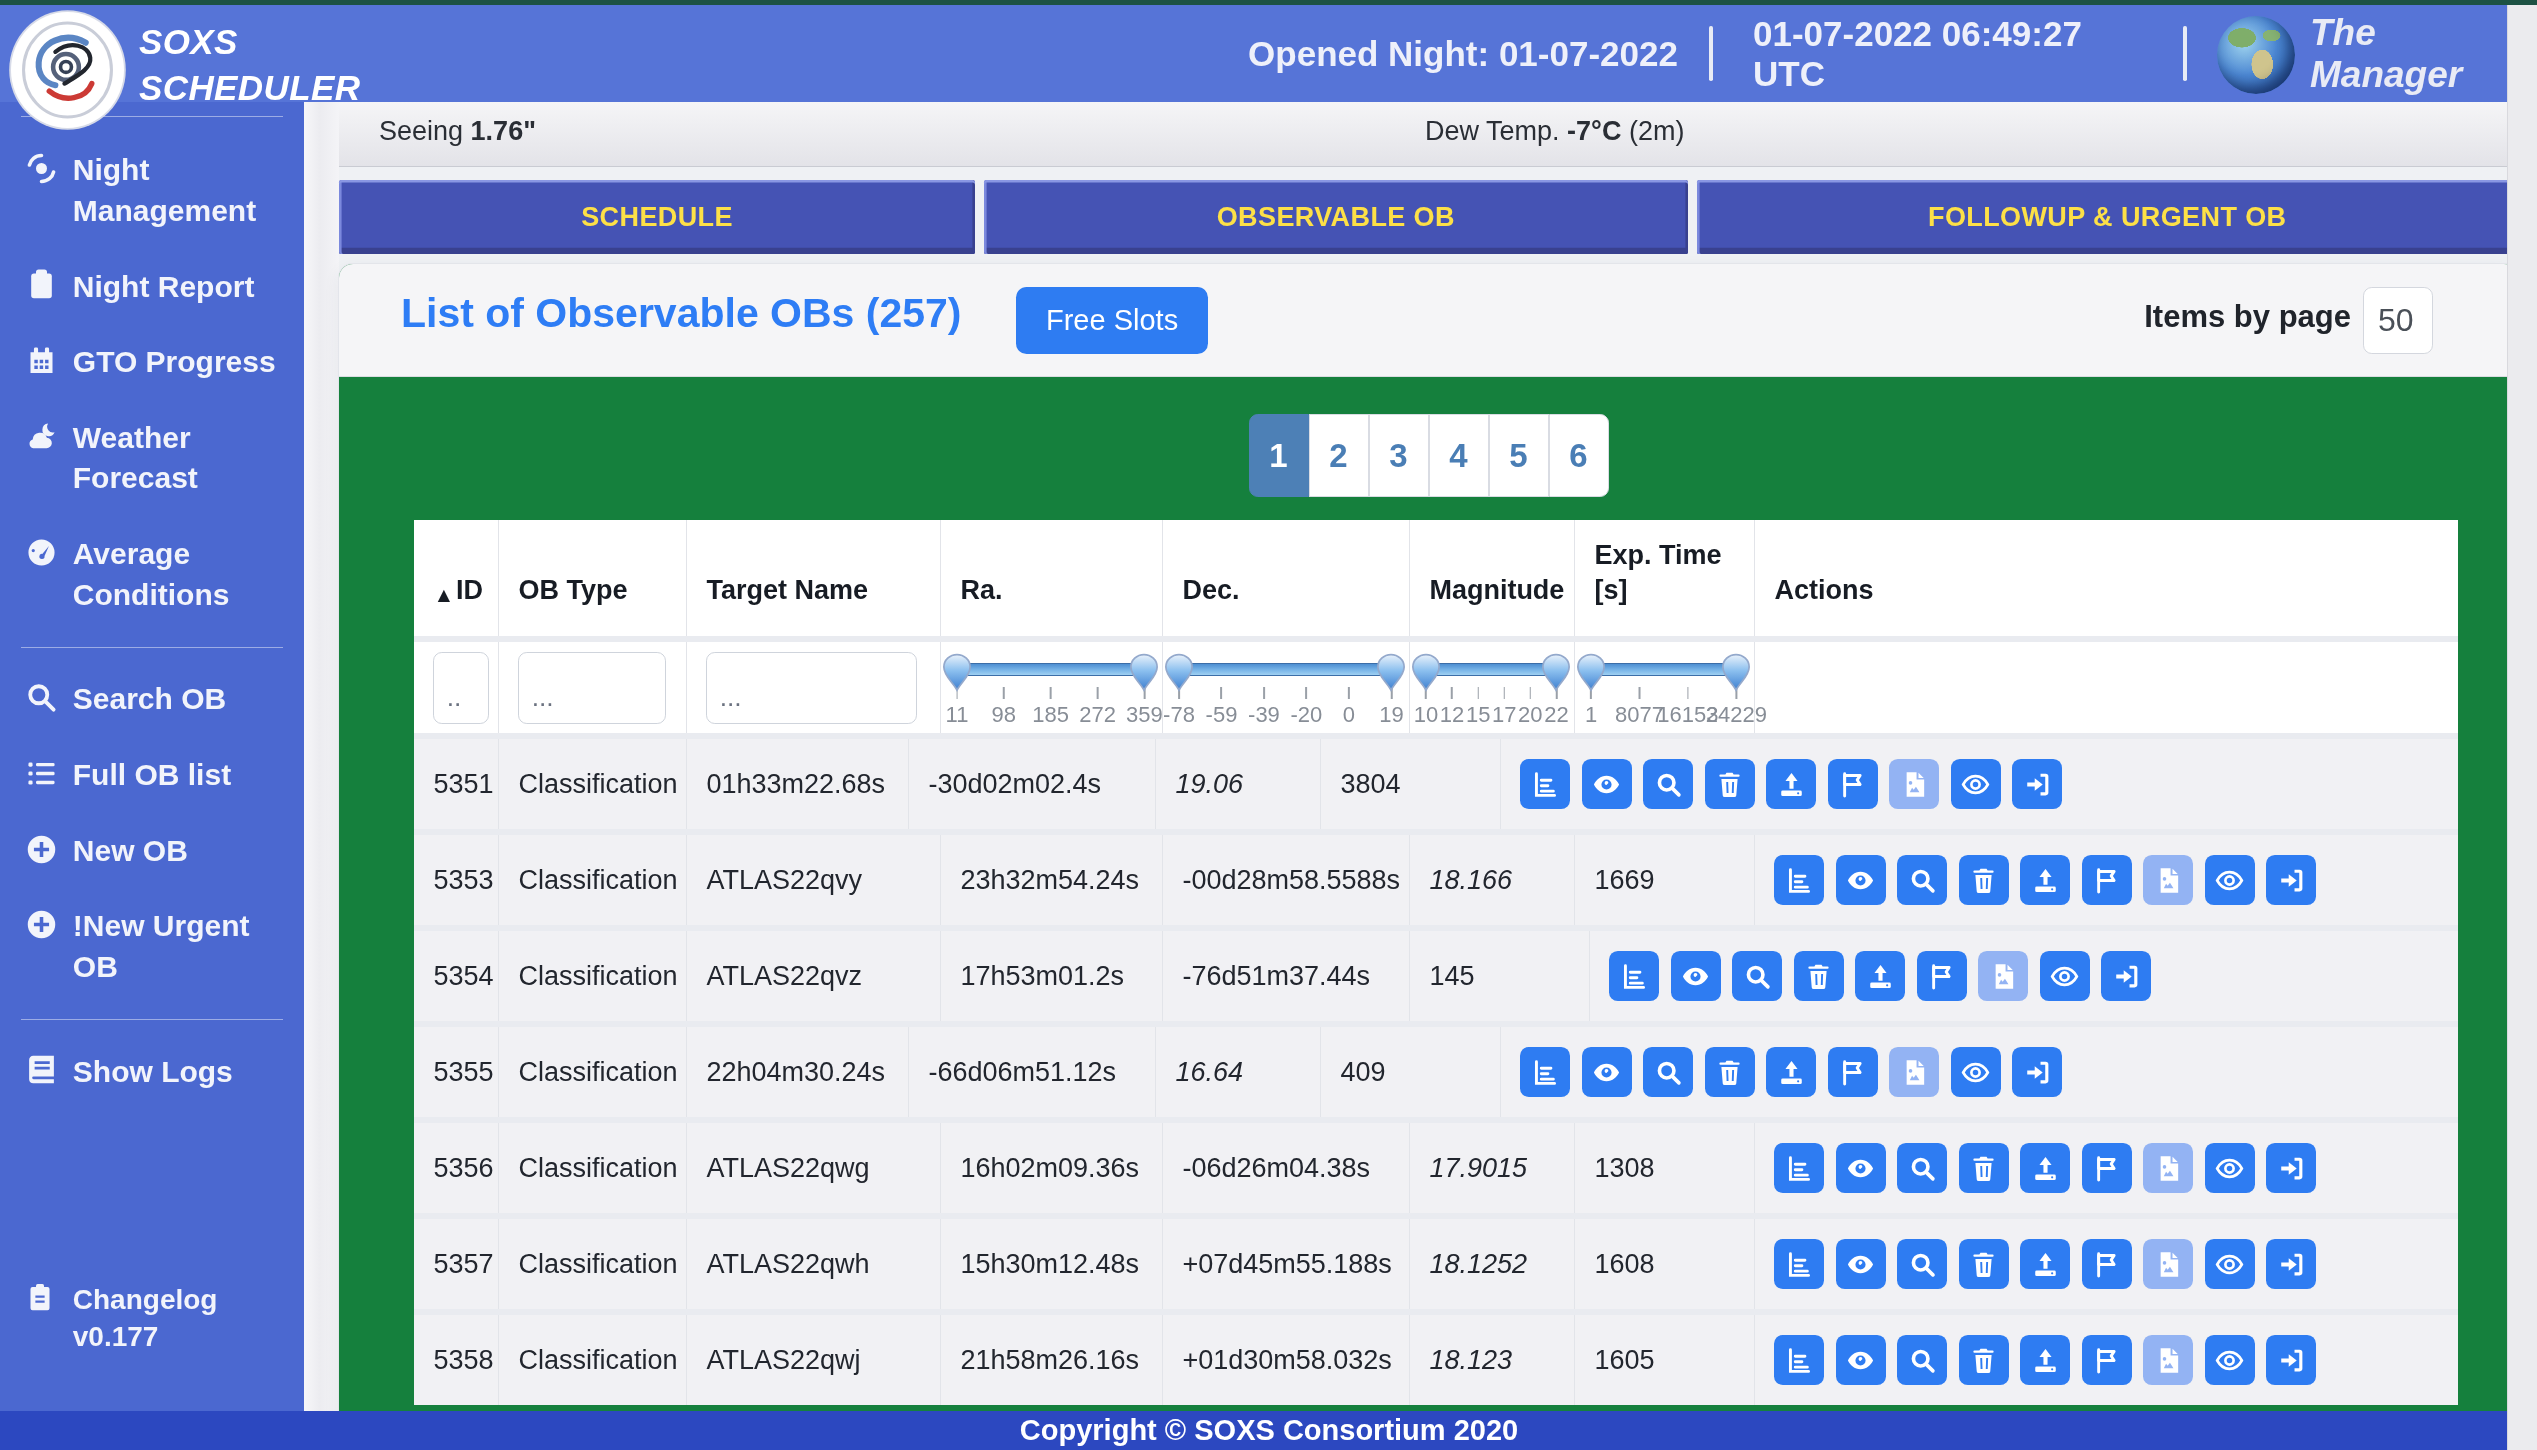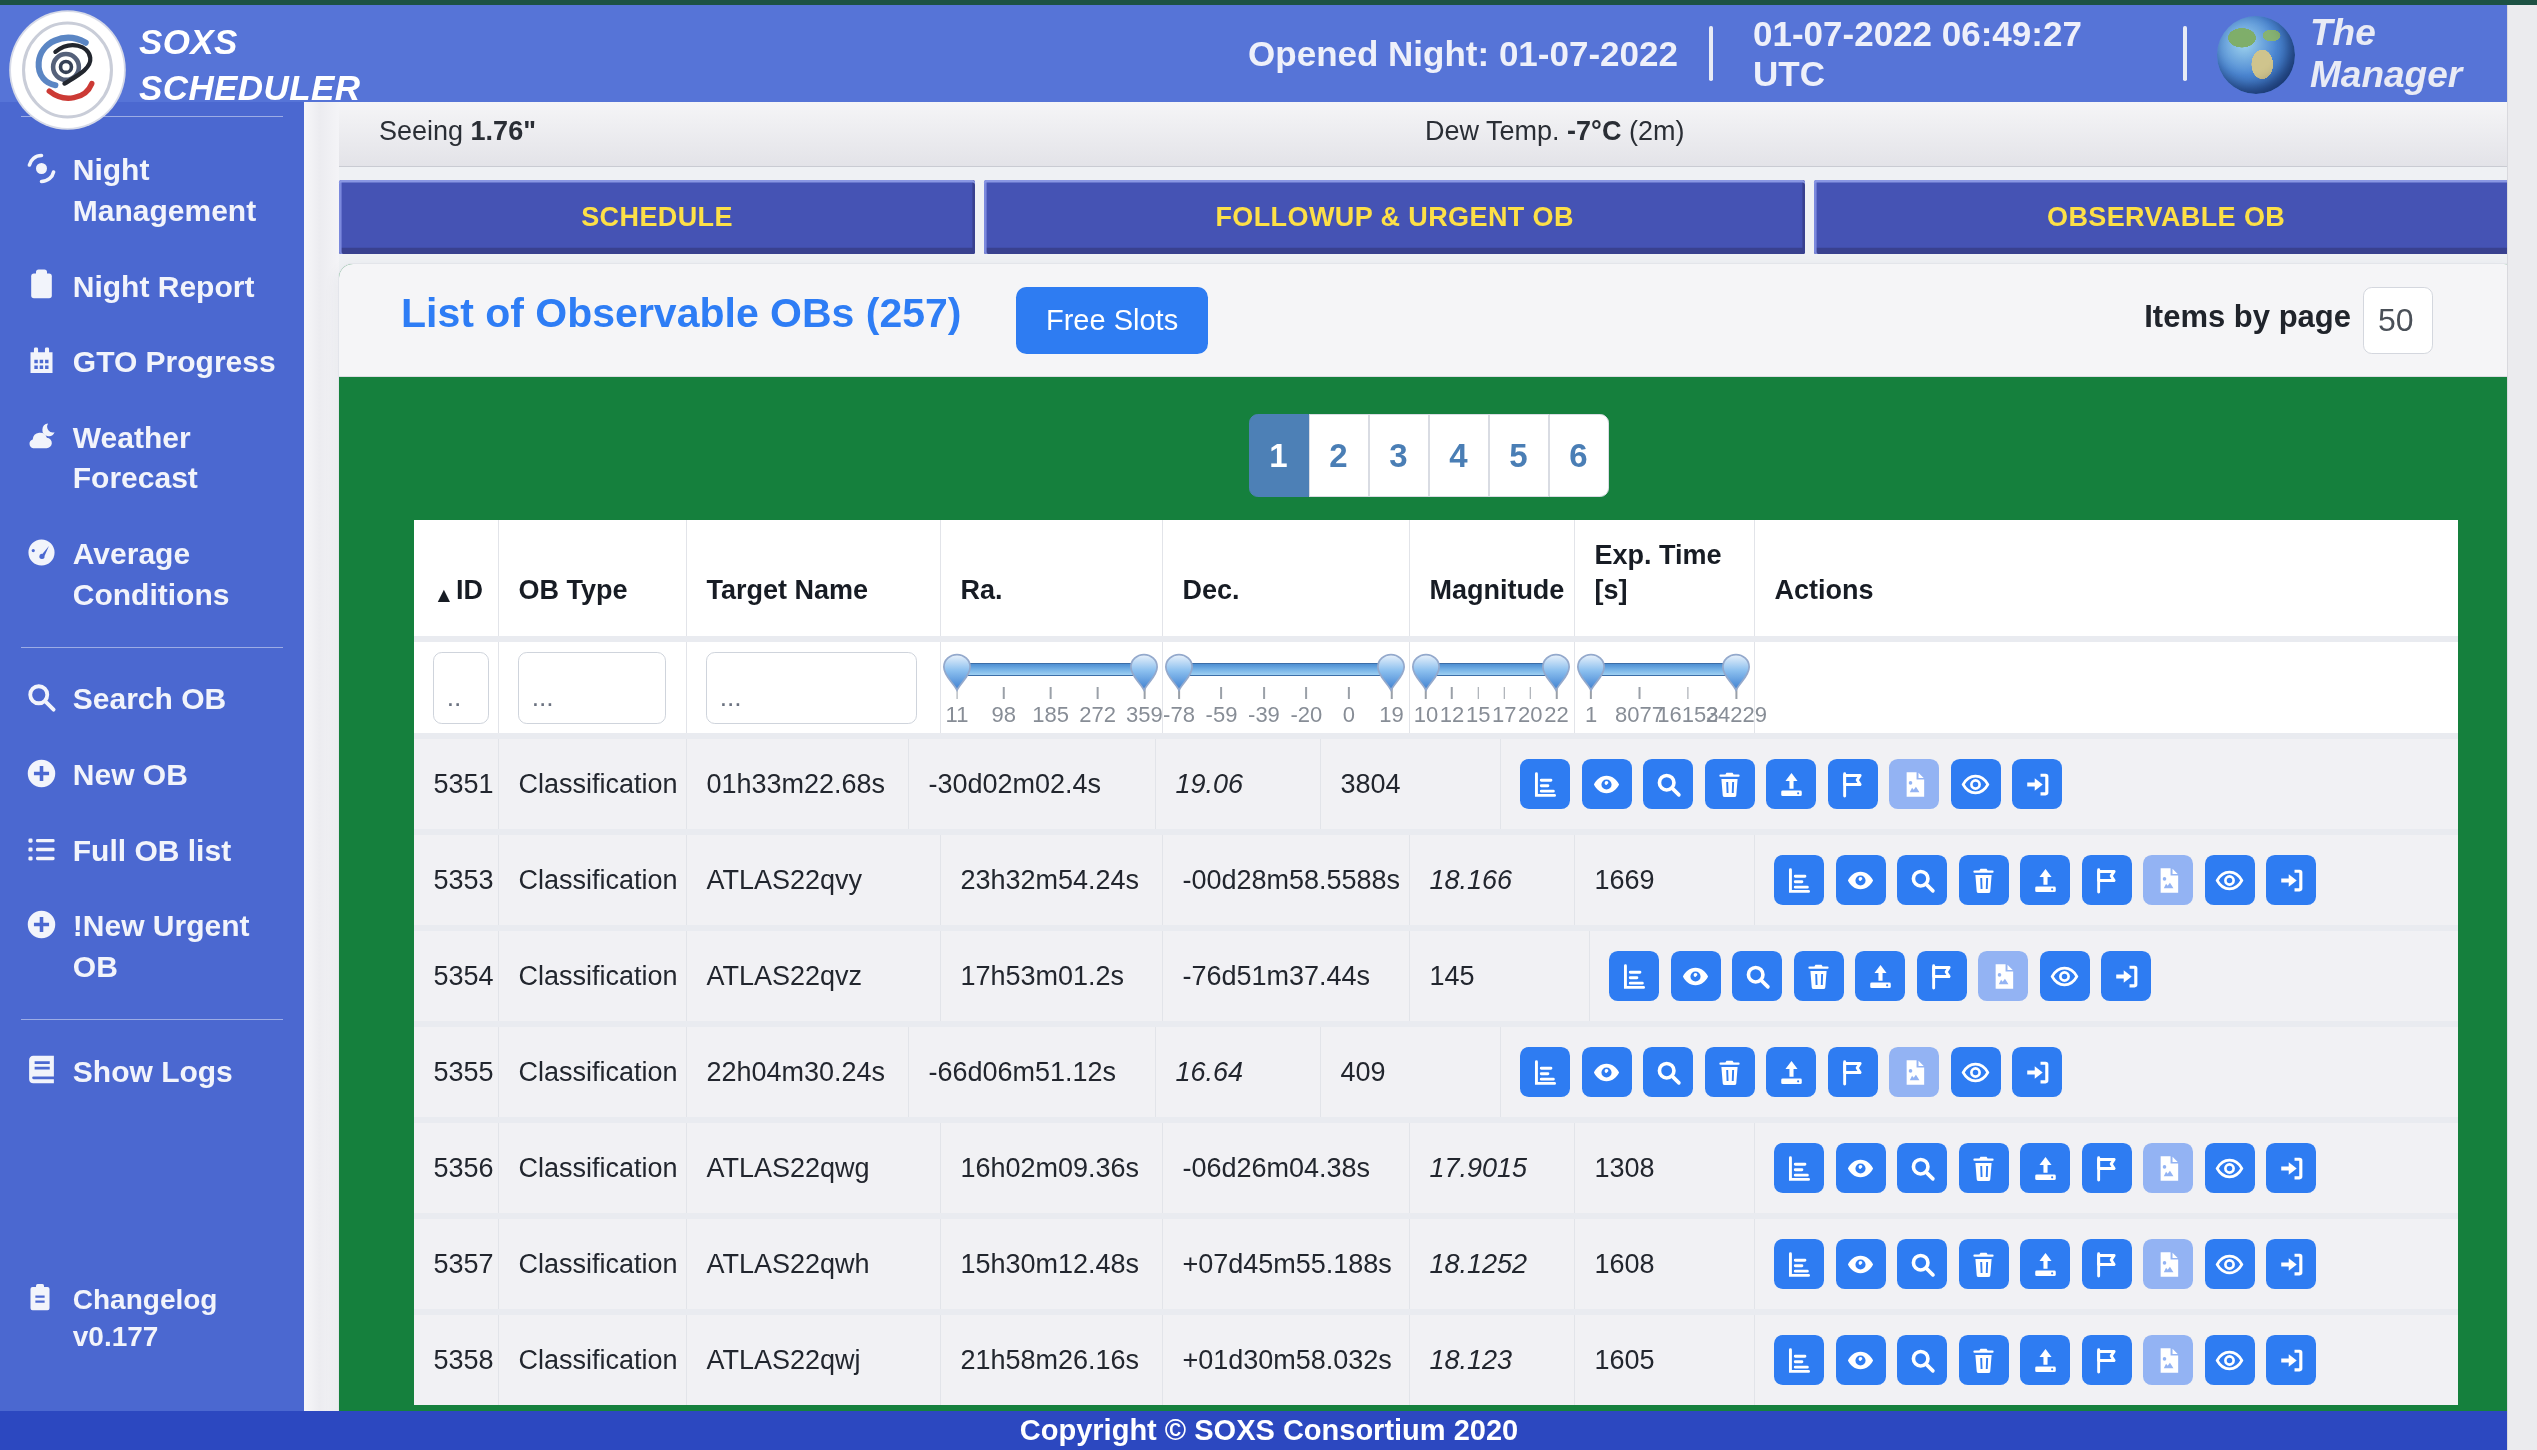--- a/index.html
+++ b/index.html
@@ -222,37 +222,37 @@
             <svg viewBox="0 0 24 24" fill="none" stroke="currentColor" stroke-width="2.8">
               <circle cx="10" cy="10" r="6.2"></circle>
               <path d="m14.8 14.8 6 6" stroke-linecap="round"></path>
             </svg>
           </span>
           <span>Search OB</span>
         </div>
         <div class="sb-item">
           <span class="ic">
             <svg viewBox="0 0 24 24" fill="currentColor">
-              <path fill-rule="evenodd" d="M12 2a10 10 0 1 0 0 20 10 10 0 0 0 0-20Zm-1.3 4.5h2.6v4.2h4.2v2.6h-4.2v4.2h-2.6v-4.2H6.5v-2.6h4.2Z"></path>
-            </svg>
-          </span>
-          <span>New OB</span>
-        </div>
-        <div class="sb-item">
-          <span class="ic">
-            <svg viewBox="0 0 24 24" fill="currentColor">
               <rect x="2.5" y="4" width="3" height="3" rx="1"></rect>
               <rect x="2.5" y="10.5" width="3" height="3" rx="1"></rect>
               <rect x="2.5" y="17" width="3" height="3" rx="1"></rect>
               <rect x="8" y="4.3" width="13.5" height="2.5" rx="1"></rect>
               <rect x="8" y="10.8" width="13.5" height="2.5" rx="1"></rect>
               <rect x="8" y="17.3" width="13.5" height="2.5" rx="1"></rect>
             </svg>
           </span>
           <span>Full OB list</span>
+        </div>
+        <div class="sb-item">
+          <span class="ic">
+            <svg viewBox="0 0 24 24" fill="currentColor">
+              <path fill-rule="evenodd" d="M12 2a10 10 0 1 0 0 20 10 10 0 0 0 0-20Zm-1.3 4.5h2.6v4.2h4.2v2.6h-4.2v4.2h-2.6v-4.2H6.5v-2.6h4.2Z"></path>
+            </svg>
+          </span>
+          <span>New OB</span>
         </div>
         <div class="sb-item">
           <span class="ic">
             <svg viewBox="0 0 24 24" fill="currentColor">
               <path fill-rule="evenodd" d="M12 2a10 10 0 1 0 0 20 10 10 0 0 0 0-20Zm-1.3 4.5h2.6v4.2h4.2v2.6h-4.2v4.2h-2.6v-4.2H6.5v-2.6h4.2Z"></path>
             </svg>
           </span>
           <span>!New Urgent OB</span>
         </div>
         <hr class="sb-divider">
@@ -288,22 +288,22 @@
     </div>
     <div id="dewtemp">
       <span>Dew Temp.</span>
       <span class="stat-b">-7°C</span>
       <span>(2m)</span>
     </div>
   </div>
 
   <div id="tabs">
       <div class="tab" style="flex-grow: 724; flex-basis: 0px;">SCHEDULE</div>
+      <div class="tab active" style="flex-grow: 801; flex-basis: 0px;">OBSERVABLE OB</div>
       <div class="tab" style="flex-grow: 935; flex-basis: 0px;">FOLLOWUP &amp; URGENT OB</div>
-      <div class="tab active" style="flex-grow: 801; flex-basis: 0px;">OBSERVABLE OB</div>
     </div>
 
   <div id="panel">
     <div id="panel-head">
       <div id="list-title">List of Observable OBs (257)</div>
       <button id="free-slots">Free Slots</button>
       <div id="items-label">Items by page</div>
       <input id="items-input" value="50" style="">
     </div>
     <div id="pagination">

